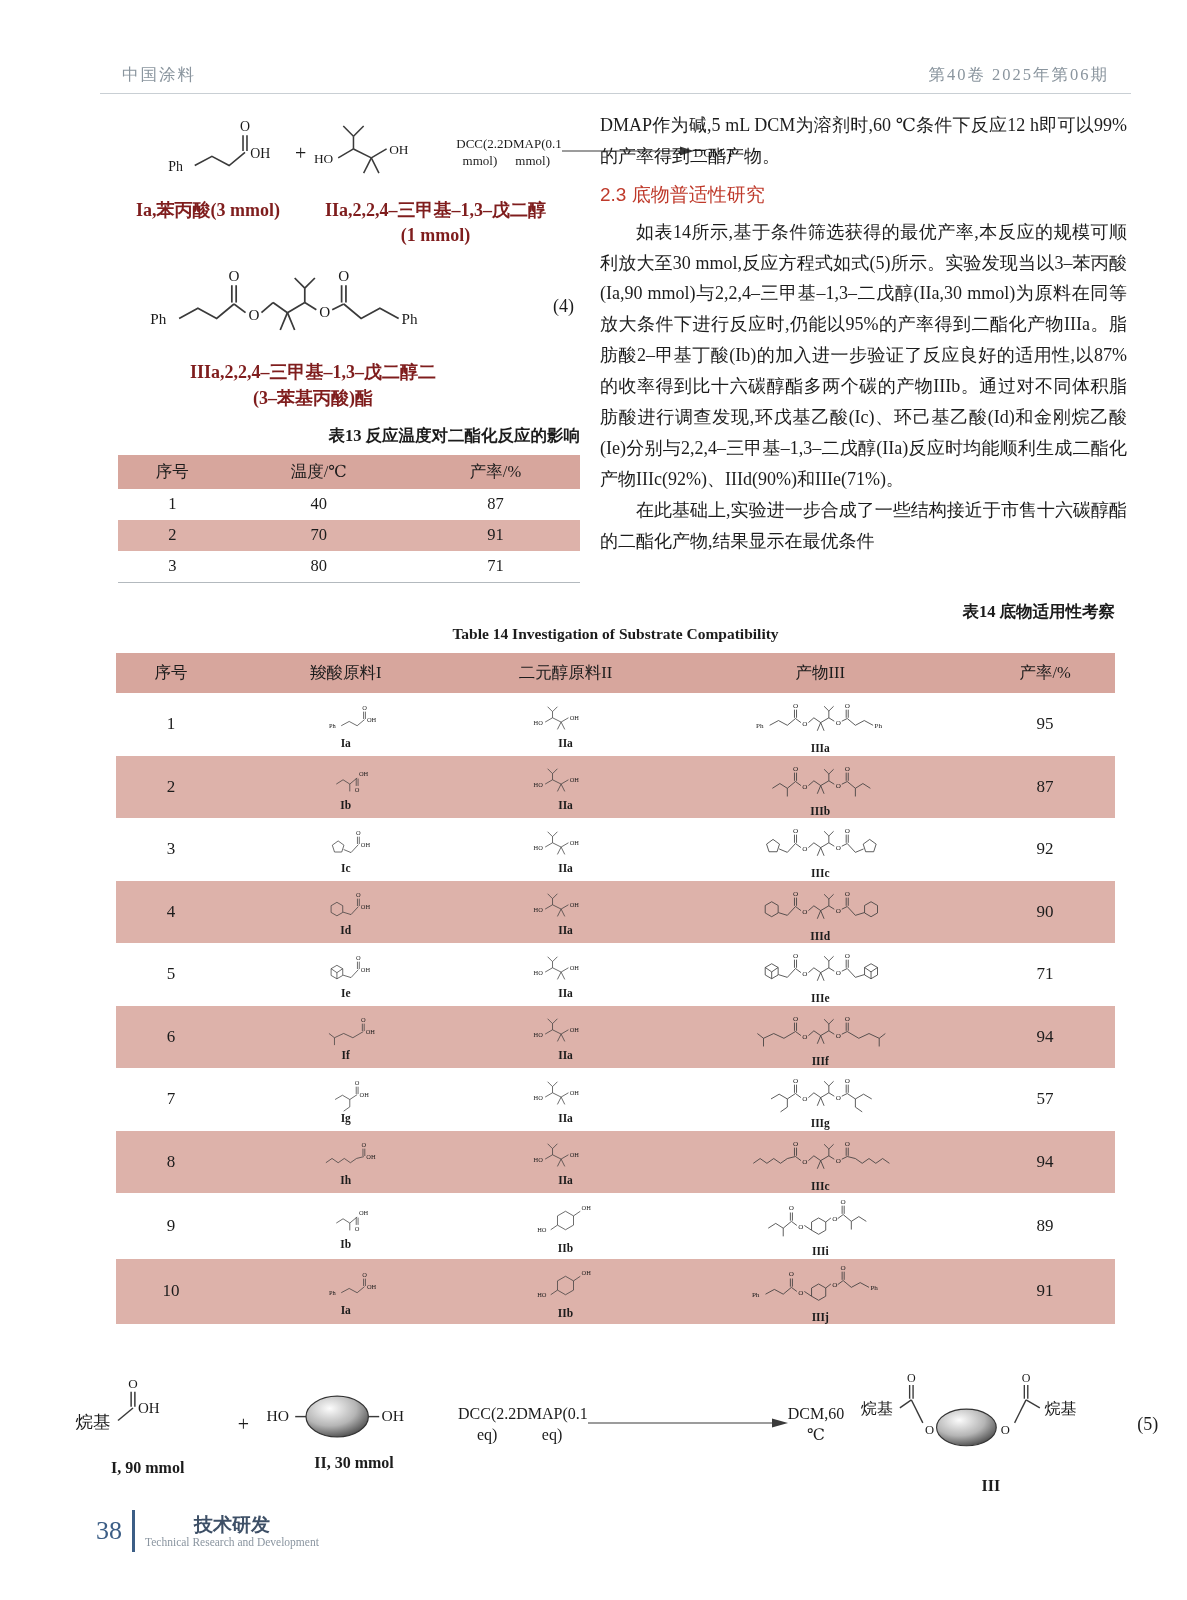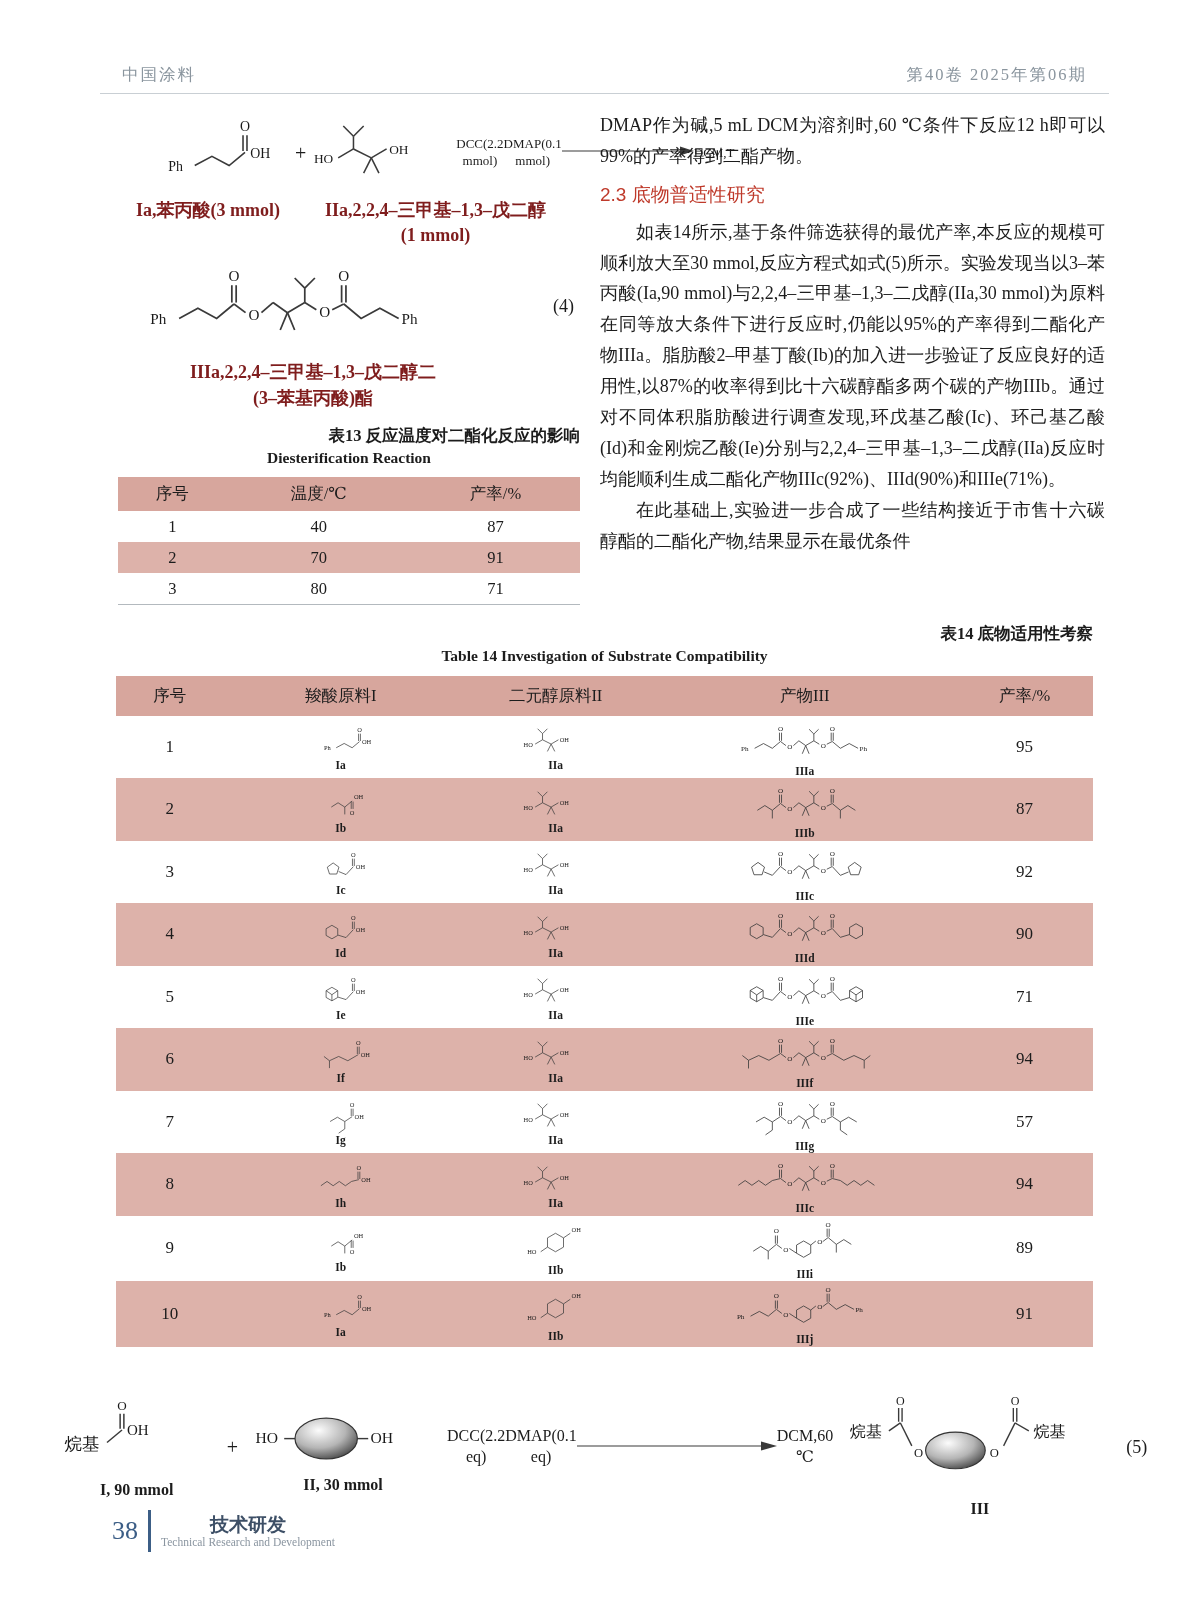--- a/index.html
+++ b/index.html
@@ -1,17 +1,17 @@
 <!DOCTYPE html>
 <html><head>
 <meta charset="utf-8">
 <style>
   html,body{margin:0;padding:0;background:#ffffff;}
   body{width:1187px;height:1600px;position:relative;font-family:"Liberation Serif","DejaVu Serif",serif;color:#1c1c1c;overflow:hidden;}
-  .page{padding:64px 78px 0 100px;}
+  .page{padding:64px 56px 0 100px;}
   
   .pg-head{display:flex;justify-content:space-between;align-items:flex-end;font-size:16.5px;color:#8a959e;letter-spacing:2px;padding:0 22px 7px 22px;border-bottom:1px solid #c9cfd4;}
   
   .twocol{display:flex;gap:20px;margin-top:16px;padding:0 4px 0 18px;}
   .lcol{width:462px;flex:0 0 462px;}
   .rcol{flex:1;font-size:18px;line-height:1.72;text-align:justify;}
   .para{margin:0;text-indent:2em;}
   .para.noind{text-indent:0;}
   .sec-head{color:#bf3a2b;font-weight:normal;font-size:19px;margin:7px 0 5px;font-family:"Liberation Sans",sans-serif;}
   
@@ -44,21 +44,21 @@
   .t14 col.c-no{width:11%;} .t14 col.c-acid{width:24%;} .t14 col.c-diol{width:20%;} .t14 col.c-prod{width:31%;} .t14 col.c-yld{width:14%;}
   .struct{display:flex;flex-direction:column;align-items:center;justify-content:center;}
   .struct svg{display:block;}
   .slabel{font-weight:bold;font-size:11.5px;line-height:1;margin-top:0px;}
   
   .s5{display:flex;align-items:center;justify-content:center;gap:14px;margin-top:30px;}
   .s5 .blk{display:flex;flex-direction:column;align-items:center;}
   .s5 .blab{font-size:16px;font-weight:bold;margin-top:2px;}
   .s5 .condblock{font-size:16px;}
   
-  .footer{position:absolute;left:112px;bottom:48px;display:flex;align-items:center;gap:10px;}
+  .footer{position:absolute;left:96px;bottom:48px;display:flex;align-items:center;gap:10px;}
   .f-page{font-size:26px;color:#3c5e86;}
   .f-bar{width:3px;height:42px;background:#3c5e86;}
   .f-txt{display:flex;flex-direction:column;justify-content:center;}
   .f-cn{font-size:19px;font-weight:bold;color:#3d4f66;line-height:1.15;text-align:center;}
   .f-en{font-size:11.5px;color:#8a95a0;}
 </style>
 </head>
 <body>
 
 <div class="page">
@@ -139,21 +139,20 @@
         <span class="eqno">(4)</span>
       </div>
       <div class="redlab s4lab3">
         <div>IIIa,2,2,4–三甲基–1,3–戊二醇二</div>
         <div>(3–苯基丙酸)酯</div>
       </div>
 
       <div class="t13wrap">
         <div class="tcap-cn">表13  反应温度对二酯化反应的影响</div>
         <div class="tcap-en">
-          <div>Diesterification Reaction</div>
         </div>
         <table class="t13">
           <thead>
               <tr id="t13-head">
                 <th>序号</th>
                 <th>温度/℃</th>
                 <th>产率/%</th>
               </tr>
             </thead>
           <tbody id="t13-body">

